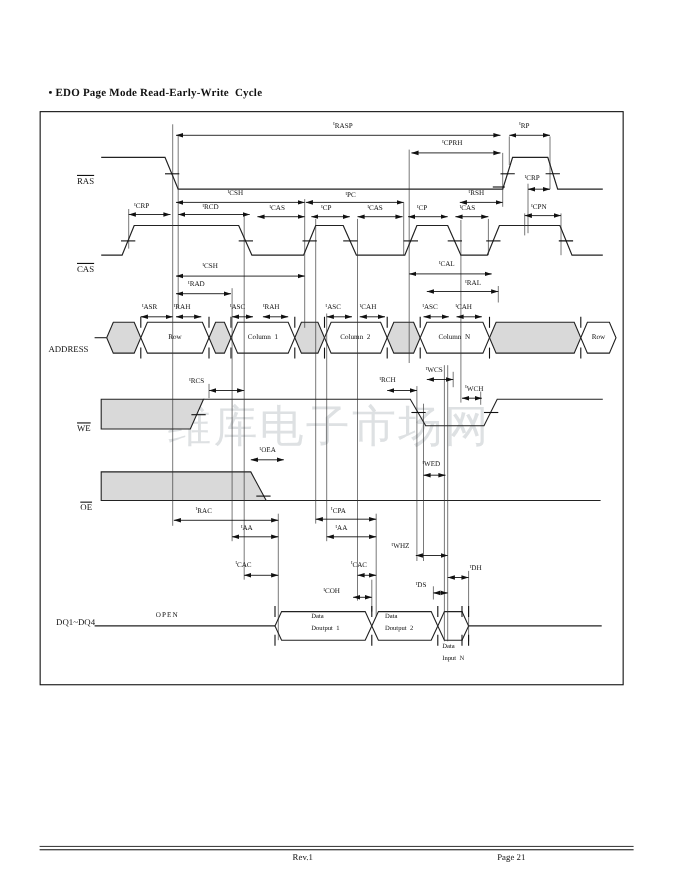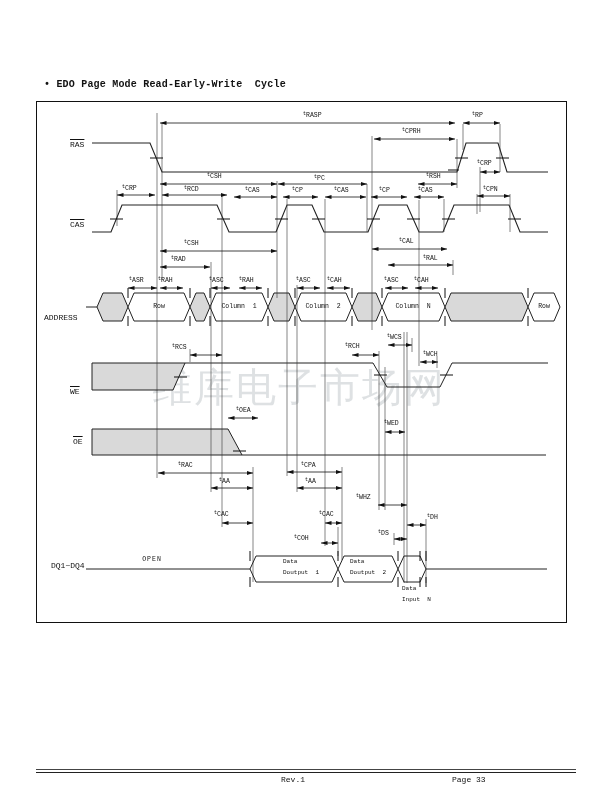--- a/index.html
+++ b/index.html
@@ -1,26 +1,26 @@
 <!DOCTYPE html>
 <html><head>
 <meta charset="utf-8">
 <style>
   html,body{margin:0;padding:0;background:#ffffff;}
   .page{position:relative;width:612px;height:792px;background:#fff;overflow:hidden;
-        font-family:Liberation Mono, monospace;color:#111;}
+        font-family:Liberation Serif, serif;color:#111;}
   .title{position:absolute;left:44px;top:79px;font-size:10px;font-weight:bold;
          white-space:pre;letter-spacing:.2px;z-index:4;}
   .frame{position:absolute;left:36px;top:101px;width:529px;height:520px;
          border:1.5px solid #111;z-index:2;}
   .wm{position:absolute;left:152px;top:360px;font-size:40px;letter-spacing:2px;
       color:#c9ced1;opacity:.6;z-index:1;white-space:pre;}
   svg.geo{position:absolute;left:0;top:0;z-index:2;}
   .sig{position:absolute;font-size:8px;z-index:4;white-space:pre;}
-  .ol{text-decoration:overline;}
+  .ol{text-decoration:overline;margin-top:20px;}
   .tlabel{position:absolute;font-size:6.5px;z-index:4;white-space:pre;}
   .tlabel .tp{font-style:normal;font-size:5px;vertical-align:2px;}
   .tlabel .tn{font-weight:normal;font-size:6.5px;}
   .bt{position:absolute;font-size:6.5px;transform:translateX(-50%);z-index:4;white-space:pre;}
   .dqt{position:absolute;font-size:6px;z-index:4;white-space:pre;}
   .footline1{position:absolute;left:36px;top:769px;width:540px;border-top:1px solid #444;}
   .footline2{position:absolute;left:36px;top:772px;width:540px;border-top:1.6px solid #222;}
   .foot{position:absolute;top:775px;font-size:8px;z-index:4;}
 </style>
 </head>
@@ -204,21 +204,21 @@
       <line x1="420" y1="551" x2="420" y2="561"></line>
         <line x1="420" y1="577" x2="420" y2="587"></line>
       <line x1="426" y1="551" x2="426" y2="561"></line>
         <line x1="426" y1="577" x2="426" y2="587"></line>
     </g>
   </svg>
 
   <div class="sig ol" style="left:70px;top:140px">RAS</div>
   <div class="sig ol" style="left:70px;top:220px">CAS</div>
   <div class="sig" style="left:44px;top:313px">ADDRESS</div>
-  <div class="sig ol" style="left:70px;top:387px">WE</div>
+  <div class="sig ol" style="left:70px;top:365px">WE</div>
   <div class="sig ol" style="left:73px;top:437px">OE</div>
   <div class="sig" style="left:51px;top:561px">DQ1~DQ4</div>
 
   <div class="bt" style="left:159px;top:303px">Row</div>
   <div class="bt" style="left:239px;top:303px">Column  1</div>
   <div class="bt" style="left:323px;top:303px">Column  2</div>
   <div class="bt" style="left:413px;top:303px">Column  N</div>
   <div class="bt" style="left:544px;top:303px">Row</div>
 
   <div class="bt" style="left:152px;top:556px;letter-spacing:1px">OPEN</div>
@@ -270,16 +270,16 @@
       <span class="tlabel" style="left: 356px; top: 493px;"><span class="tp">t</span><span class="tn">WHZ</span></span>
       <span class="tlabel" style="left: 214px; top: 510px;"><span class="tp">t</span><span class="tn">CAC</span></span>
       <span class="tlabel" style="left: 319px; top: 510px;"><span class="tp">t</span><span class="tn">CAC</span></span>
       <span class="tlabel" style="left: 294px; top: 534px;"><span class="tp">t</span><span class="tn">COH</span></span>
       <span class="tlabel" style="left: 378px; top: 529px;"><span class="tp">t</span><span class="tn">DS</span></span>
       <span class="tlabel" style="left: 427px; top: 513px;"><span class="tp">t</span><span class="tn">DH</span></span>
     </div>
 
   <div class="footline1"></div>
   <div class="footline2"></div>
-  <div class="foot" style="left:281px">Rev.1</div>
-  <div class="foot" style="left:452px">Page 33</div>
+  <div class="foot" style="left:266px">Rev.1</div>
+  <div class="foot" style="left:452px">Page 21</div>
 
 </div>
 
 </body></html>

